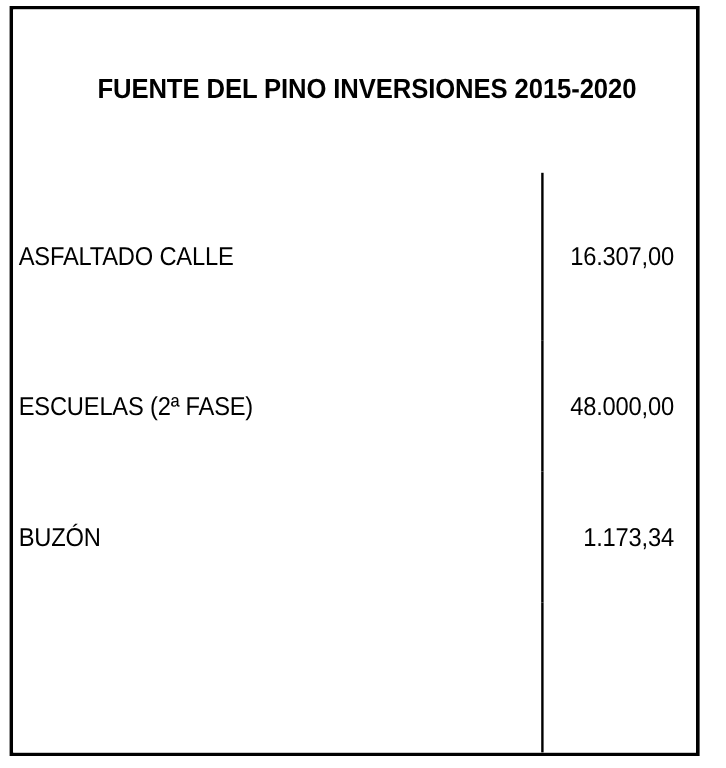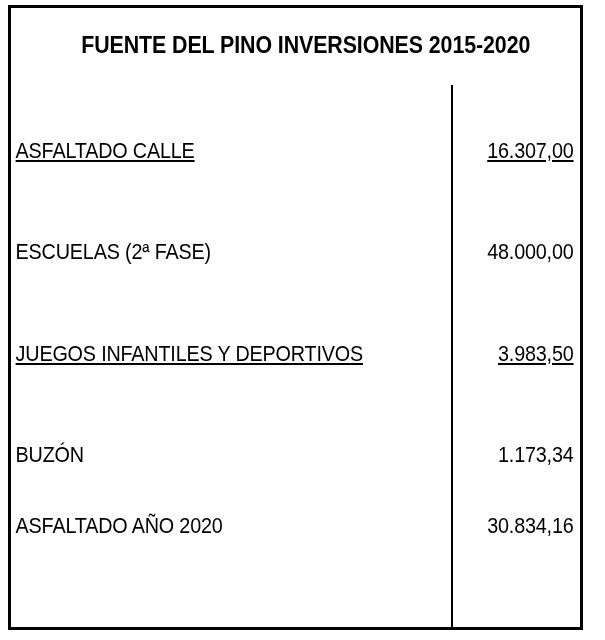--- a/index.html
+++ b/index.html
@@ -31,21 +31,21 @@
   table.inv {
     width: 100%;
     height: 100%;
     border-collapse: collapse;
     table-layout: fixed;
     background: #fff;
   }
 
   table.inv td {
     border: 0;
-    padding: 0;
+    padding: 12px;
     vertical-align: middle;
     background: #fff;
     margin-top: 37px;
   }
 
   
   col.c-label { width: 441px; }
   col.c-amount { width: 128px; }
 
   
@@ -92,21 +92,21 @@
 
   
   .data-row td {
     border-bottom: 2.5px solid #000;
   }
   .data-row td.amount-cell {
     border-left: 2.5px solid #000;
   }
   .data-row td.label-cell { padding-left: 0; }
 
-  .h-tall   { height: 62px; text-decoration: underline; }
+  .h-tall   { height: 62px; }
   .h-short  { height: 33px; }
   .h-two    { height: 62px; }
 
   
   .blank-row td {
     height: 31px;
     border-bottom: 3px solid #000;
   }
   .blank-row td.amount-cell { border-left: 2.5px solid #000; }
 
@@ -155,49 +155,33 @@
       <tr class="data-row h-short">
         <td class="label-cell">
           <div class="lbl">ESCUELAS (2ª FASE)</div>
         </td>
         <td class="amount-cell">
           <div class="amt">48.000,00</div>
         </td>
       </tr>
 
 
-      <tr class="data-row h-tall">
-        <td class="label-cell">
-          <div class="lbl">JUEGOS INFANTILES Y DEPORTIVOS</div>
-        </td>
-        <td class="amount-cell">
-          <div class="amt">3.983,50</div>
-        </td>
-      </tr>
 
 
       <tr class="data-row h-short">
         <td class="label-cell">
           <div class="lbl">BUZÓN</div>
         </td>
         <td class="amount-cell">
           <div class="amt">1.173,34</div>
         </td>
       </tr>
 
 
 
-      <tr class="data-row h-short">
-        <td class="label-cell">
-          <div class="lbl">ASFALTADO AÑO 2020</div>
-        </td>
-        <td class="amount-cell">
-          <div class="amt">30.834,16</div>
-        </td>
-      </tr>
 
       <tr class="blank-row">
         <td class="label-cell">
           <div class="lbl"></div>
         </td>
         <td class="amount-cell">
           <div class="amt"></div>
         </td>
       </tr>
 

